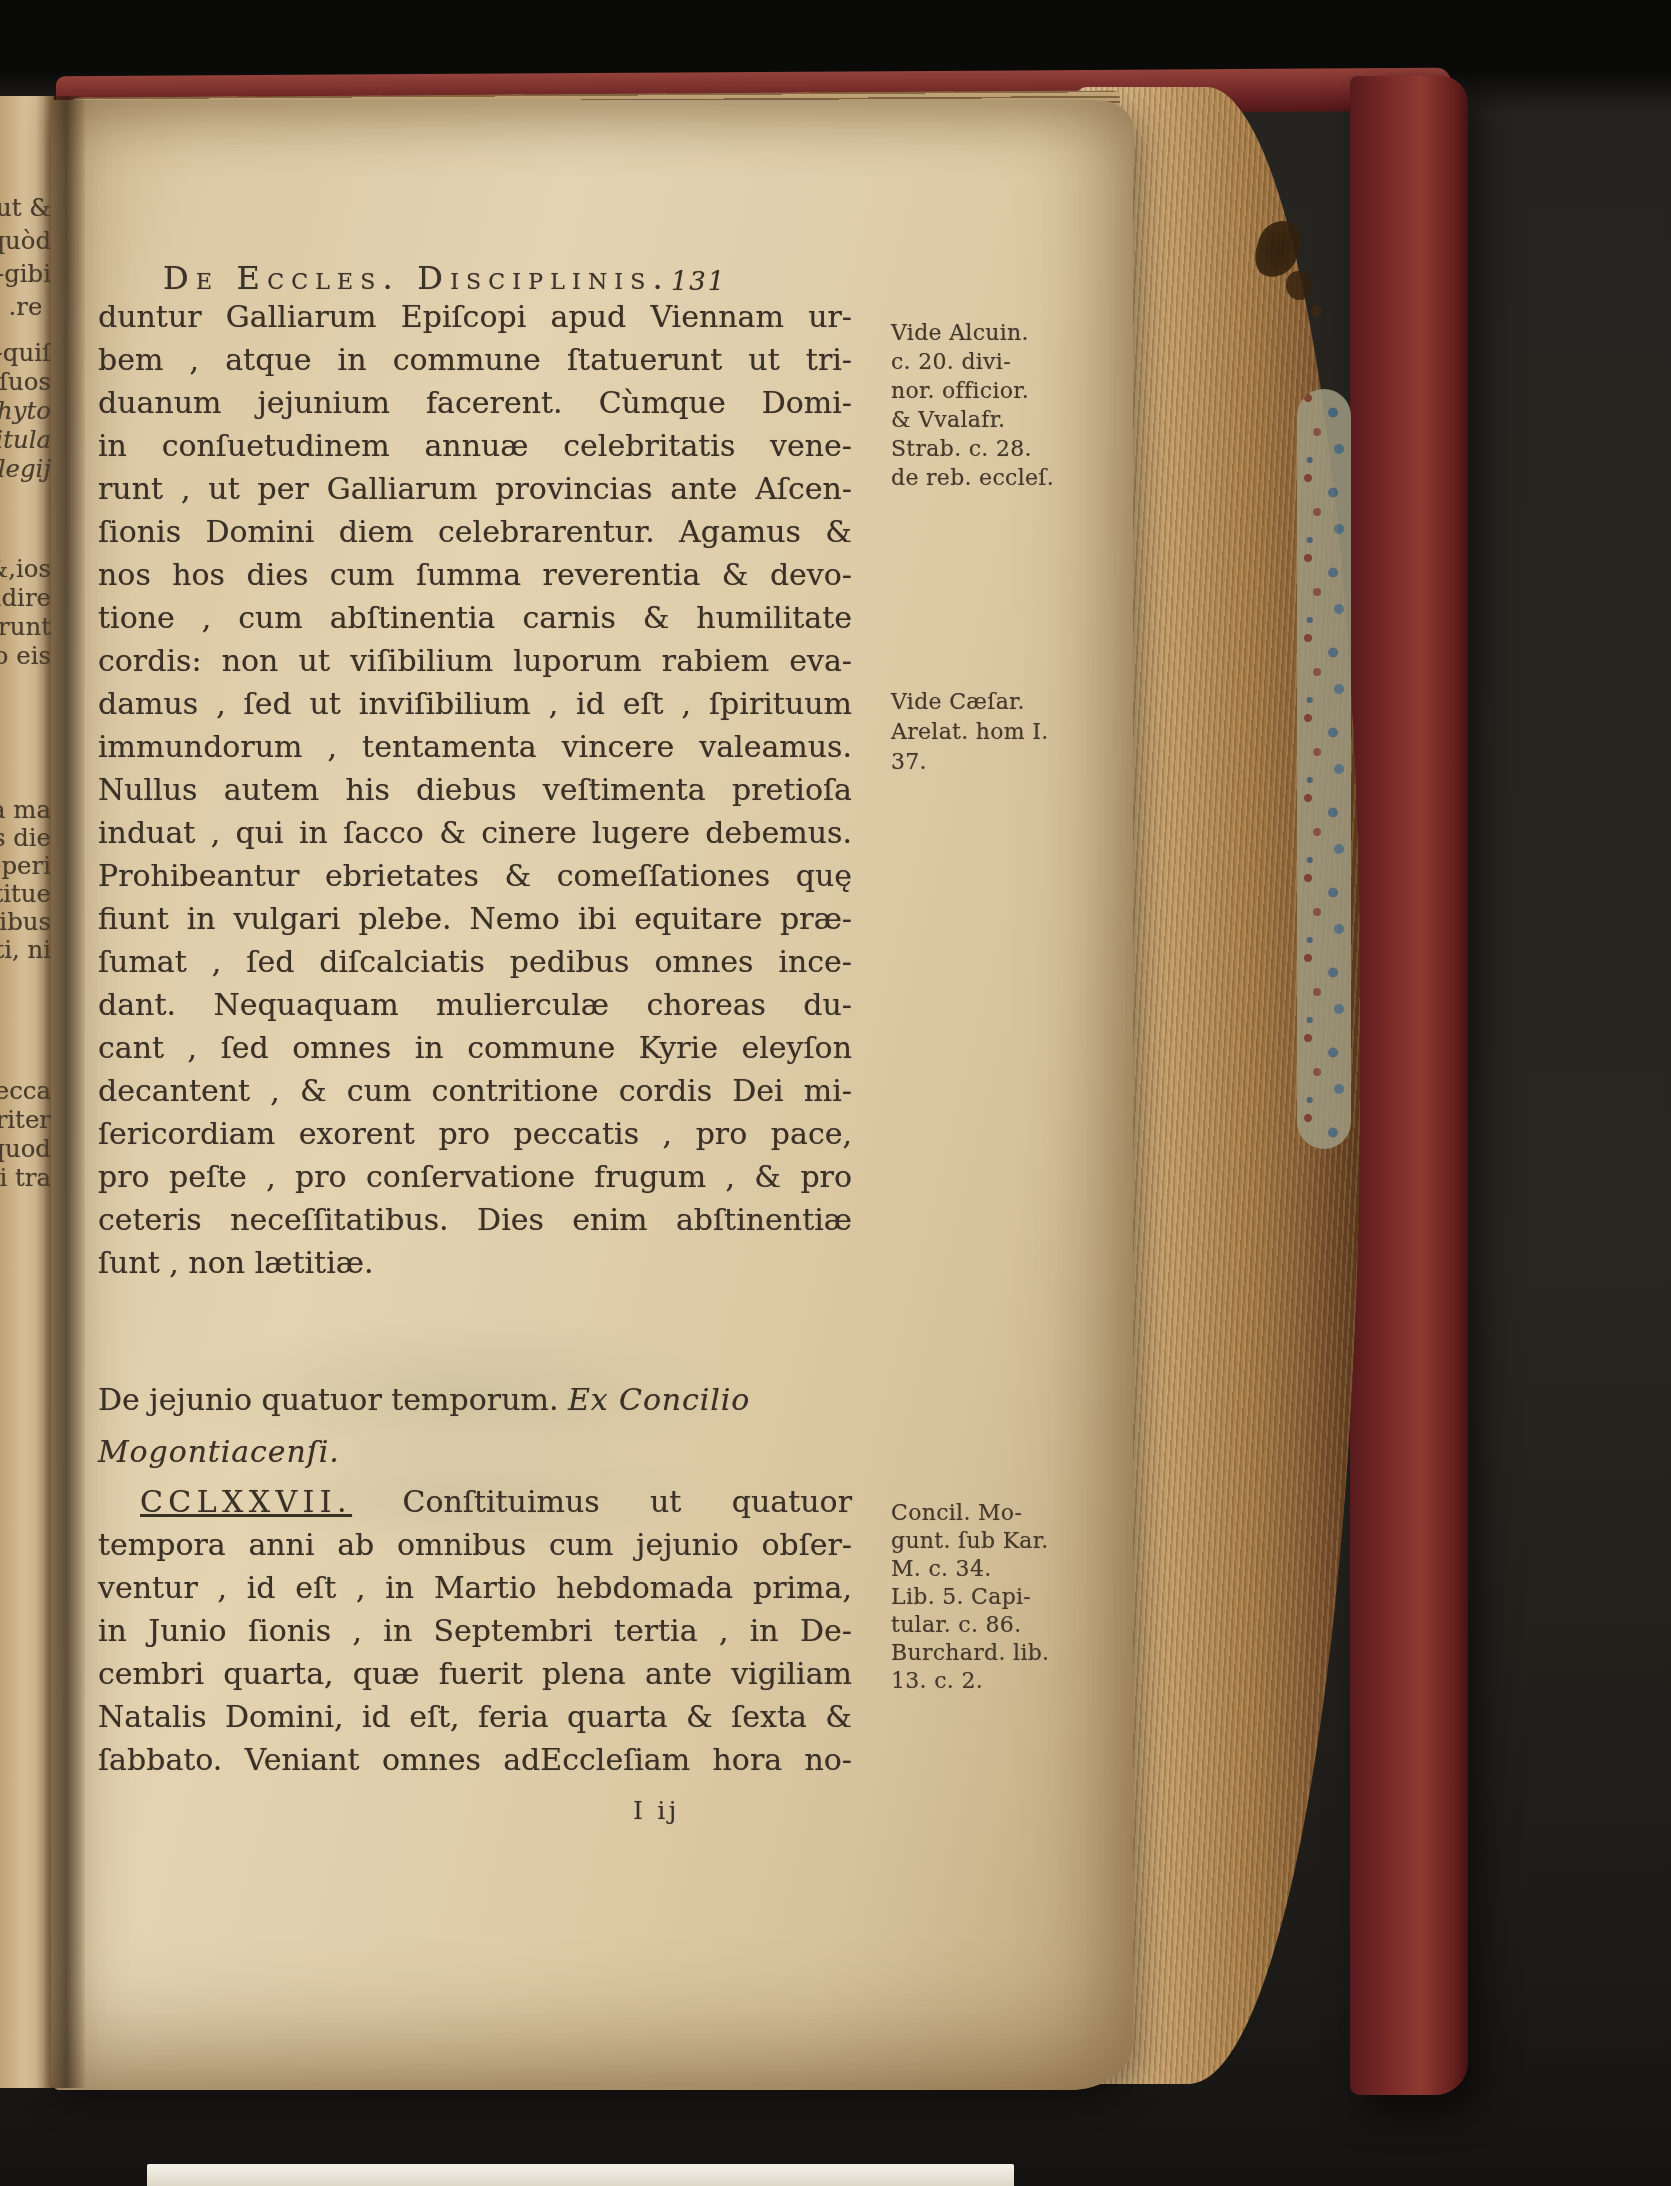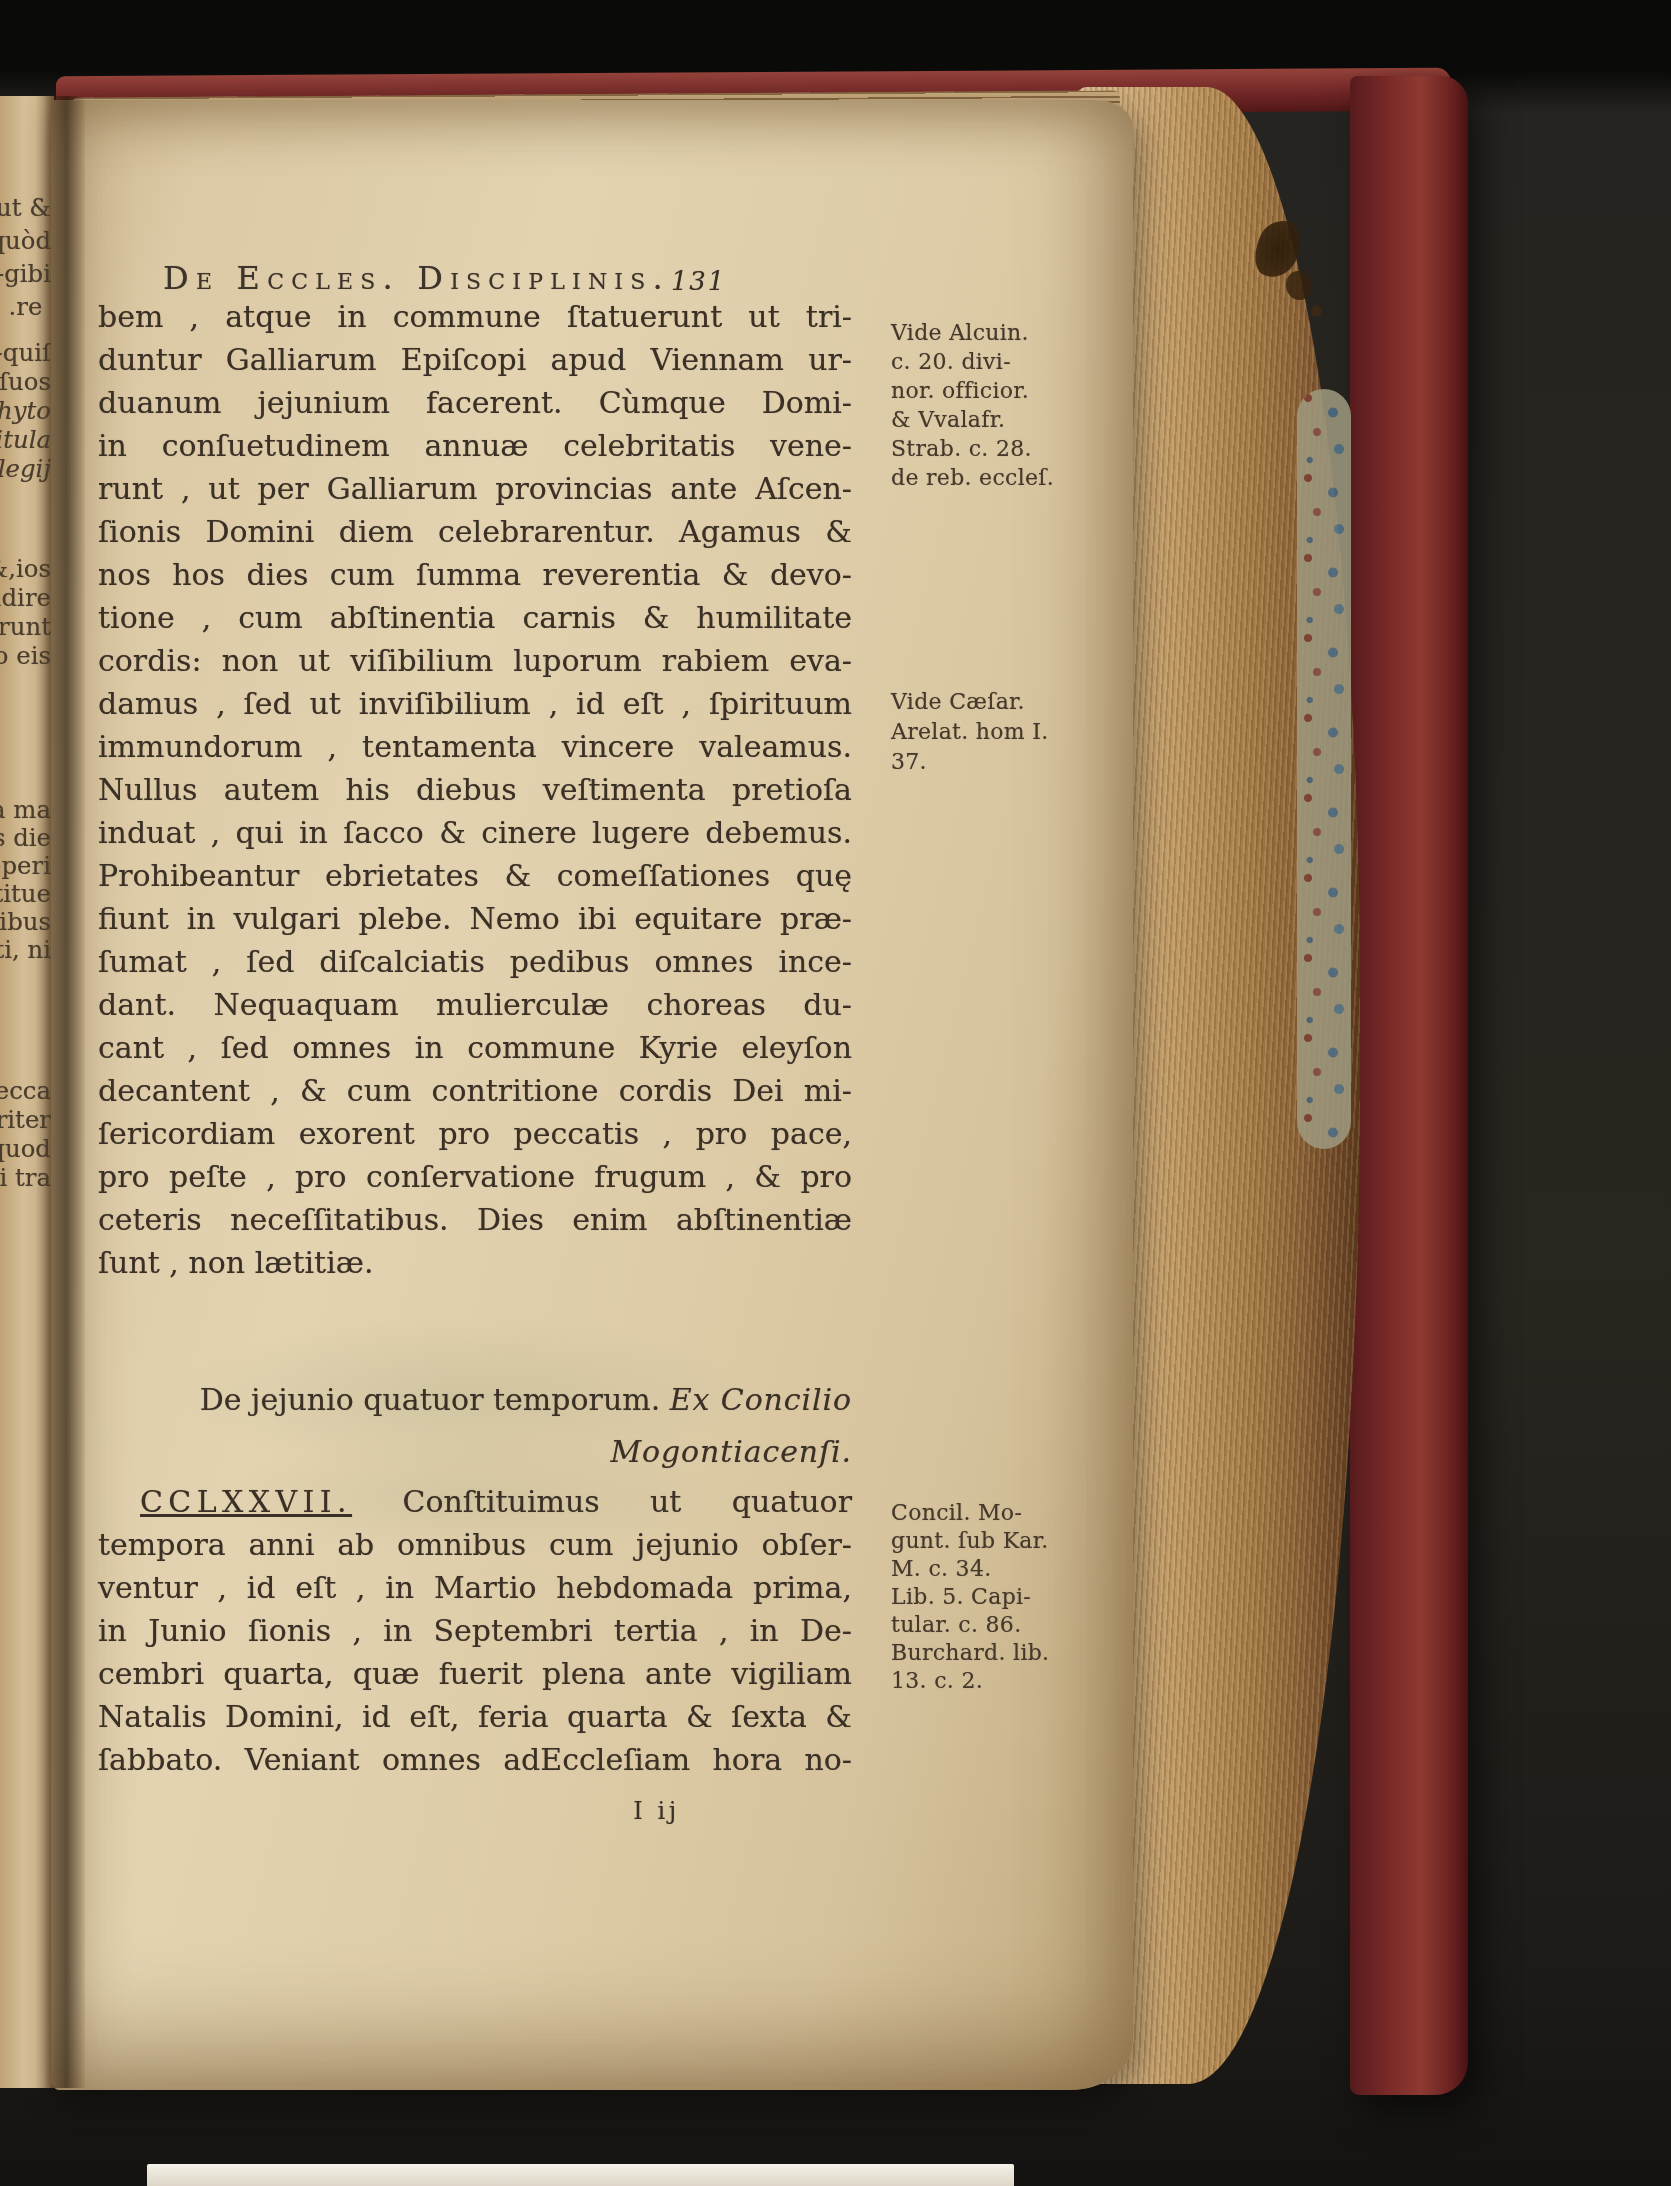--- a/index.html
+++ b/index.html
@@ -55,21 +55,21 @@
     background:linear-gradient(180deg,#f4f0e7,#ddd6c8);border-radius:1.8px;}
   
   .text-layer{position:absolute;inset:0;color:#3a3026;}
   .text-layer *{text-shadow:0 0 0.9px rgba(58,48,38,.45);}
   .running-title{position:absolute;left:136px;top:259px;width:561px;text-align:center;
     font-variant:small-caps;font-size:32px;letter-spacing:7.2px;color:#3c332a;}
   .page-number{position:absolute;left:671px;top:266px;font-size:26px;letter-spacing:1.8px;font-style:italic;}
   .body-block{position:absolute;left:98px;top:295px;width:754px;font-size:30px;line-height:43px;}
   .bl{height:43px;text-align:justify;text-align-last:justify;}
   .bl.end-line{text-align-last:left;}
-  .heading-block{position:absolute;left:98px;top:1374px;width:754px;text-align:right;
+  .heading-block{position:absolute;left:98px;top:1374px;width:754px;text-align:left;
     font-size:30px;line-height:52px;}
   .heading-block i{font-style:italic;letter-spacing:0.9px;}
   .para2-first{position:absolute;left:98px;top:1480px;width:754px;font-size:30px;line-height:43px;
     text-align:justify;text-align-last:justify;}
   .para2-first .numeral{letter-spacing:5.4px;padding-left:42px;text-decoration:underline;}
   .para2-block{position:absolute;left:98px;top:1523px;width:754px;font-size:30px;line-height:43px;}
   .signature{position:absolute;left:575px;top:1797px;width:163px;text-align:center;
     font-size:24px;letter-spacing:3.6px;}
   .note{position:absolute;left:859px;width:219px;font-size:22px;color:#46392c;letter-spacing:0.3px;margin-left:32px;}
   .note div{white-space:nowrap;}
@@ -95,22 +95,22 @@
   <div class="ghost g1"></div>
   <div class="ghost g2"></div>
   <div class="gutter"></div>
 
   <div class="text-layer">
 
     <div class="running-title">De Eccles. Disciplinis.</div>
     <div class="page-number">131</div>
 
     <div class="body-block">
+        <div class="bl">duntur Galliarum Epiſcopi apud Viennam ur-</div>
         <div class="bl">bem , atque in commune ſtatuerunt ut tri-</div>
-        <div class="bl">duntur Galliarum Epiſcopi apud Viennam ur-</div>
         <div class="bl">duanum jejunium facerent. Cùmque Domi-</div>
         <div class="bl">in conſuetudinem annuæ celebritatis vene-</div>
         <div class="bl">runt , ut per Galliarum provincias ante Aſcen-</div>
         <div class="bl">ſionis Domini diem celebrarentur. Agamus &amp;</div>
         <div class="bl">nos hos dies cum ſumma reverentia &amp; devo-</div>
         <div class="bl">tione , cum abſtinentia carnis &amp; humilitate</div>
         <div class="bl">cordis: non ut viſibilium luporum rabiem eva-</div>
         <div class="bl">damus , ſed ut inviſibilium , id eſt , ſpirituum</div>
         <div class="bl">immundorum , tentamenta vincere valeamus.</div>
         <div class="bl">Nullus autem his diebus veſtimenta pretioſa</div>

